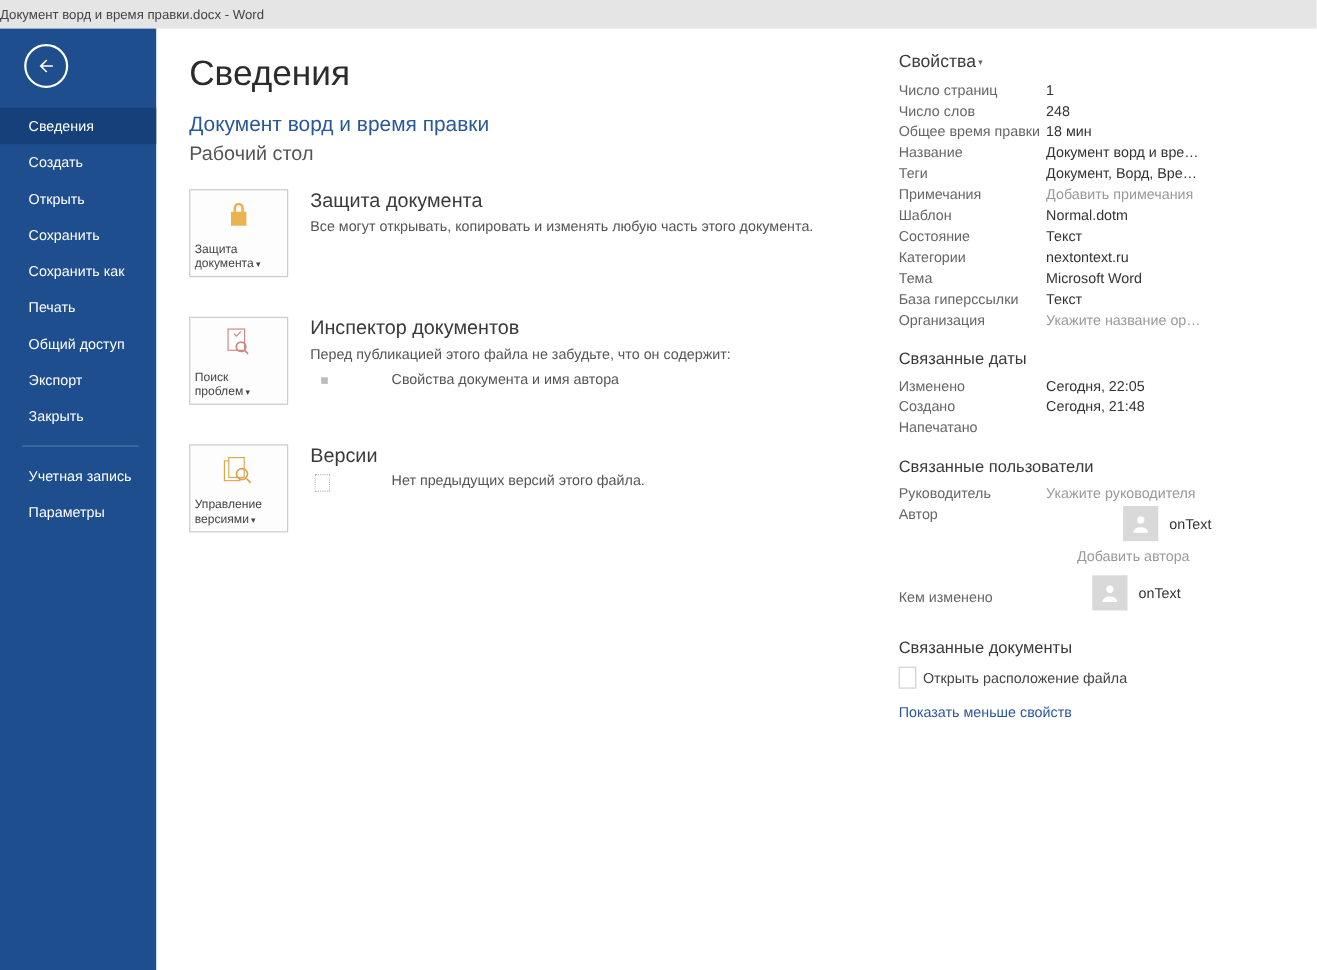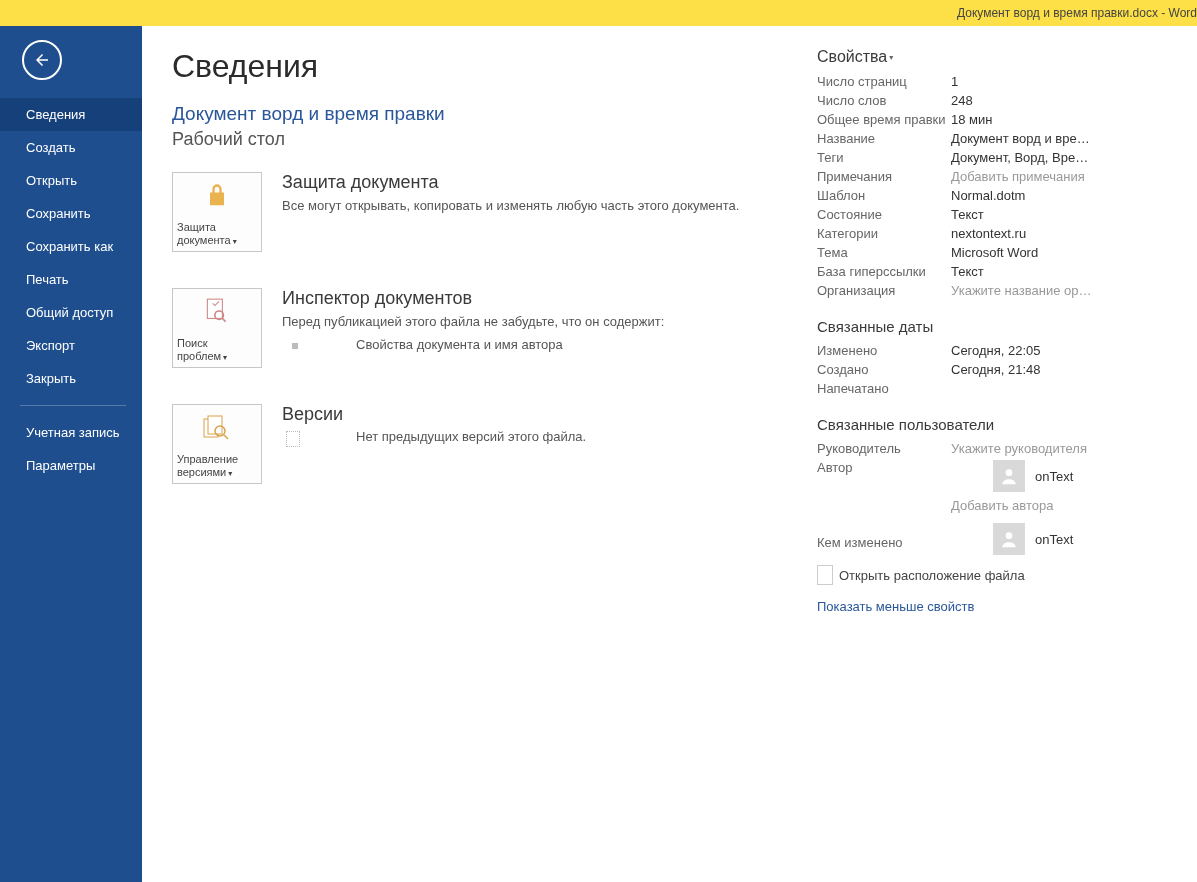--- a/index.html
+++ b/index.html
@@ -10,24 +10,24 @@
     background: #fff;
     width: 1197px;
     height: 882px;
     overflow: hidden;
     display: flex;
     flex-direction: column;
   }
   .titlebar {
     height: 26px;
     line-height: 26px;
-    text-align: right;
+    text-align: left;
     font-size: 12px;
     color: #444;
-    background: #fde047;
+    background: #e5e5e5;
     flex-shrink: 0;
   }
   .main-area {
     flex: 1;
     display: flex;
     min-height: 0;
   }
   
   .sidebar {
     width: 142px;
@@ -298,21 +298,21 @@
       <div class="prop-row">
           <div class="prop-label">Напечатано</div>
           <div class="prop-value"></div>
         </div>
 
       <div class="sub-heading">Связанные пользователи</div>
       <div class="prop-row">
           <div class="prop-label">Руководитель</div>
           <div class="prop-value placeholder">Укажите руководителя</div>
         </div>
-      <div class="prop-row" style="align-items:flex-start;">
+      <div class="prop-row" style="align-items:flex-start;gap:28px;">
         <div class="prop-label">Автор</div>
         <div style="flex:1;">
           <div class="person-row">
             <div class="avatar">
                 <svg width="20" height="20" viewBox="0 0 24 24">
                   <circle cx="12" cy="8" r="4"></circle>
                   <path d="M4 22c0-4 4-6 8-6s8 2 8 6"></path>
                 </svg>
               </div>
             <div class="person-name">onText</div>
@@ -328,20 +328,21 @@
                 <svg width="20" height="20" viewBox="0 0 24 24">
                   <circle cx="12" cy="8" r="4"></circle>
                   <path d="M4 22c0-4 4-6 8-6s8 2 8 6"></path>
                 </svg>
               </div>
             <div class="person-name">onText</div>
           </div>
         </div>
       </div>
 
+      <div class="sub-heading">Связанные документы</div>
       <div class="file-loc-row">
         <span class="ficon"></span>
         <span>Открыть расположение файла</span>
       </div>
       <div class="link-blue">Показать меньше свойств</div>
     </div>
   </div>
 </div>
 
 </body></html>

